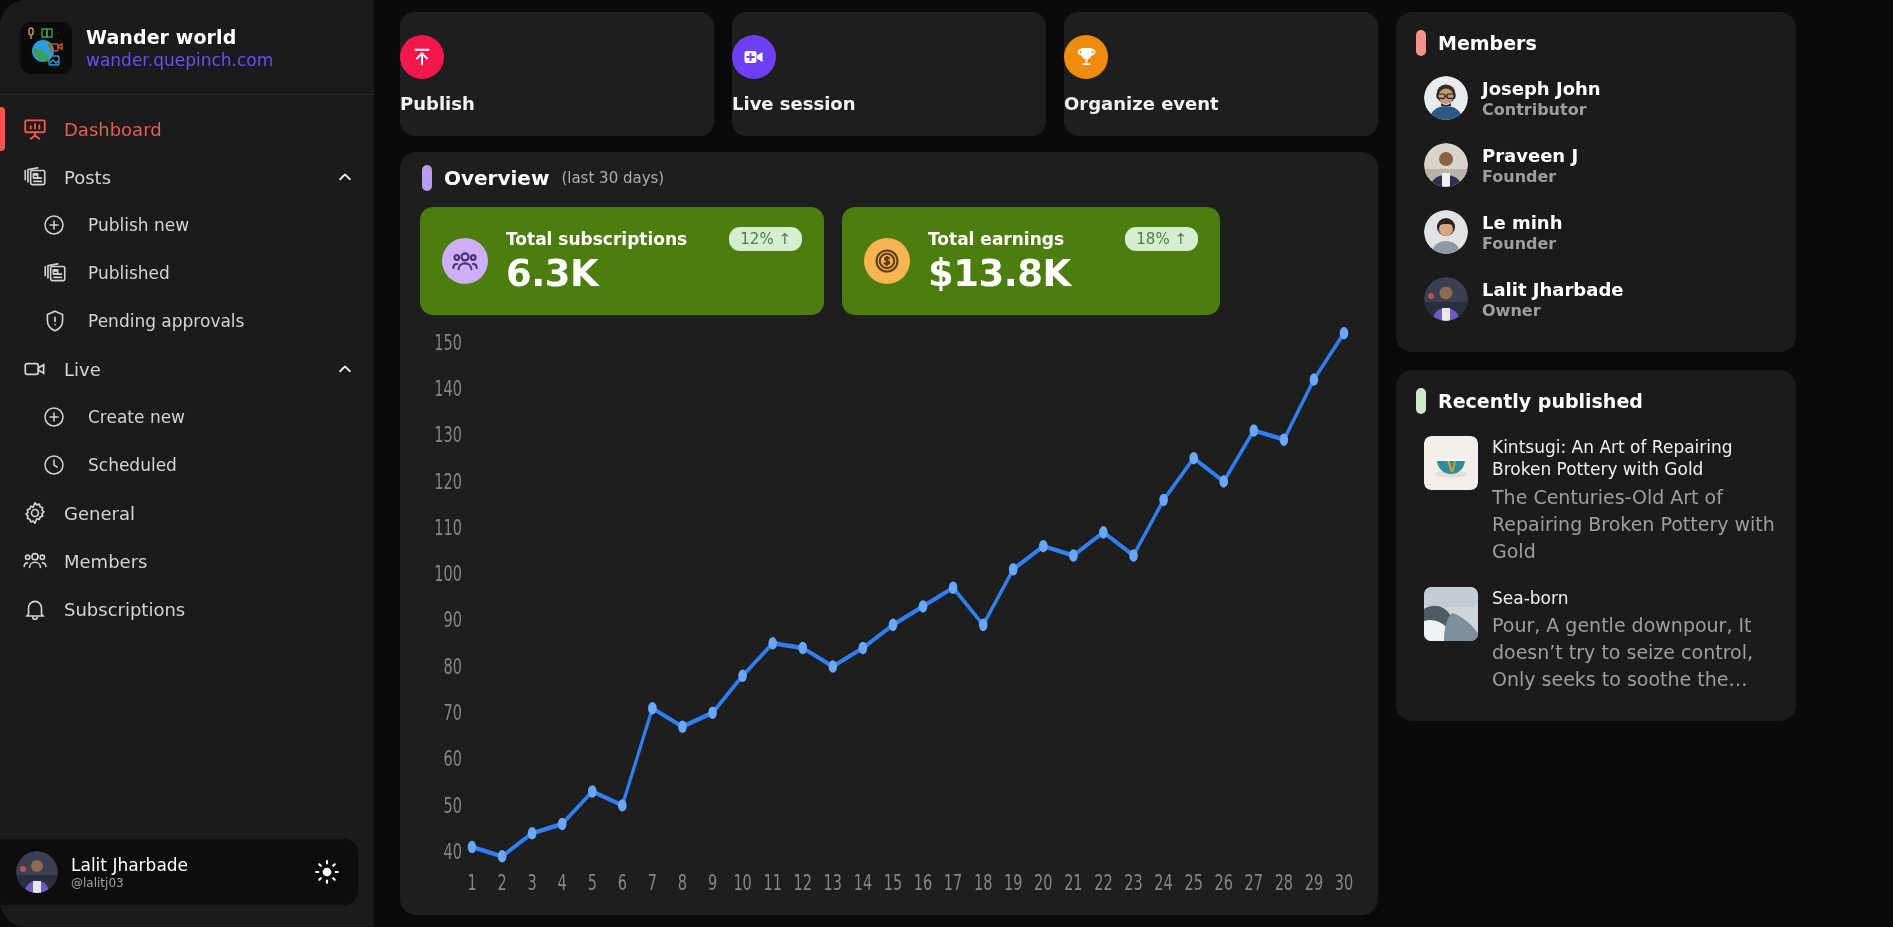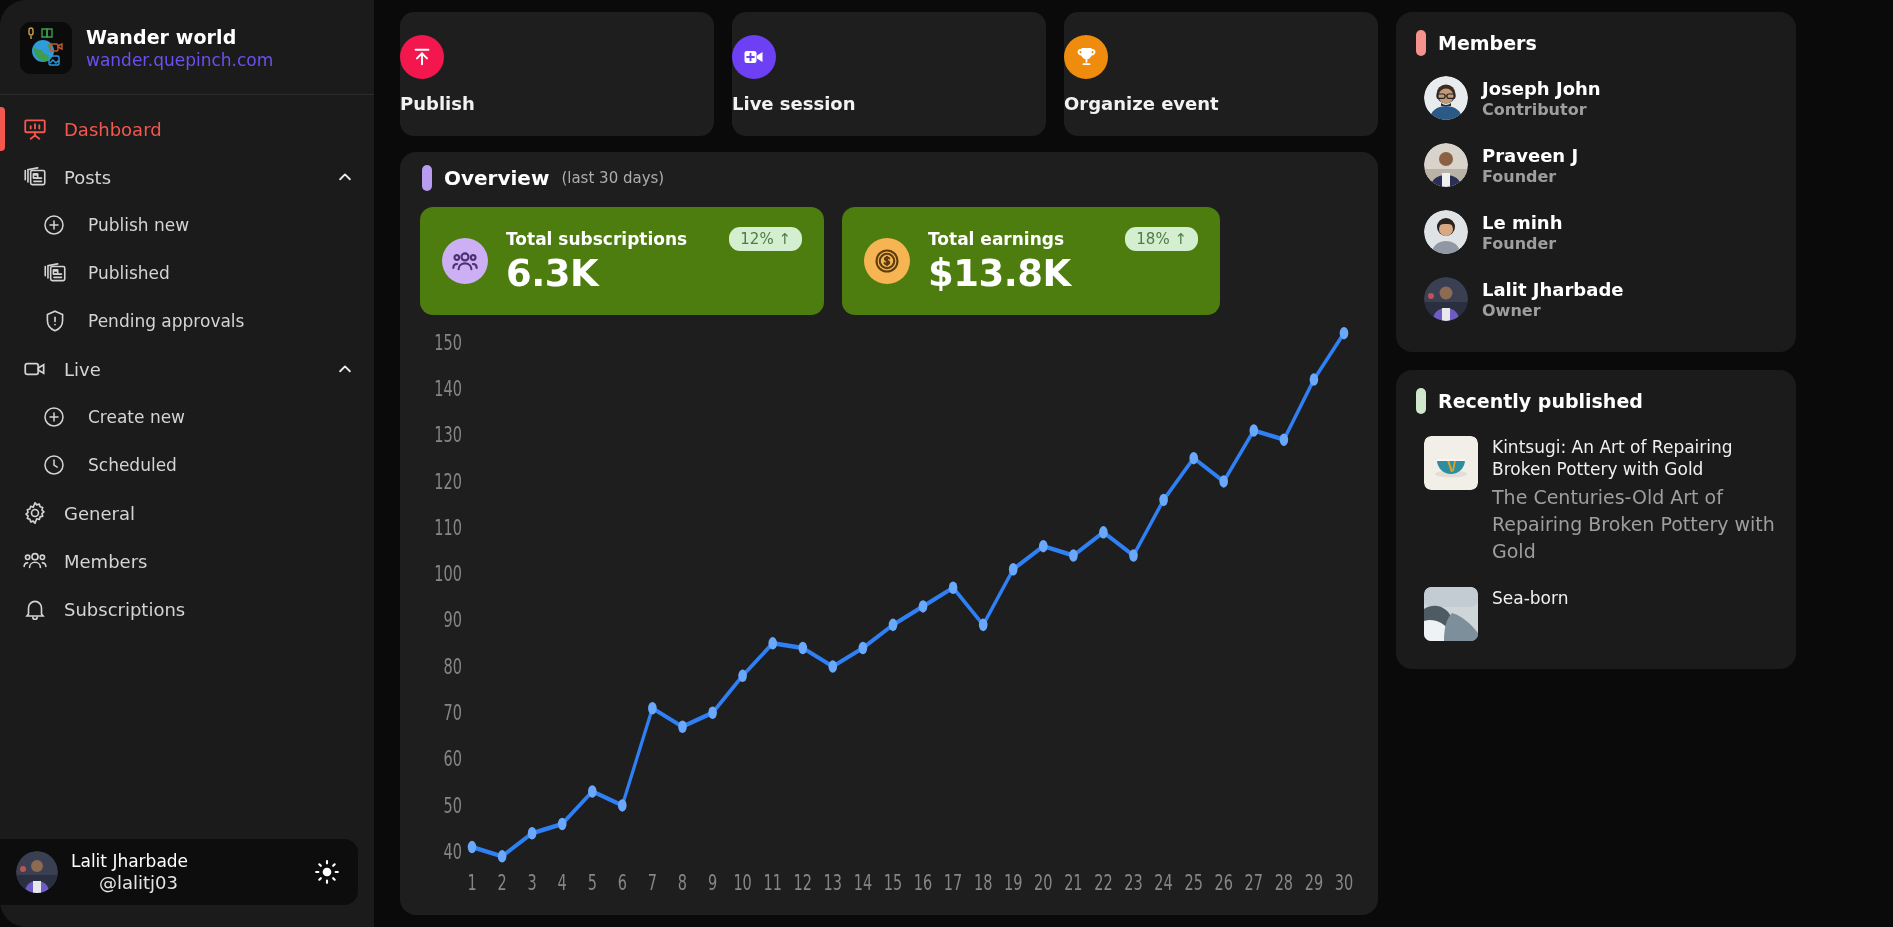--- a/index.html
+++ b/index.html
@@ -67,21 +67,21 @@
     display:flex; align-items:center; gap:13px;
     padding:0 18px 0 16px;
     cursor:pointer;
   }
   .avatar {
     width:42px; height:42px; border-radius:50%;
     flex:0 0 42px; overflow:hidden; position:relative;
   }
   .user-meta { flex:1 1 auto; display:flex; flex-direction:column; gap:1px; }
   .user-name { color:#fff; font-size:17px; }
-  .user-handle { color:#e5e5e5; font-size:18px;margin-left:28px; }
+  .user-handle { color:#a3a3a3; font-size:12px; }
   .sun { width:26px; height:26px; flex:0 0 26px; color:#fff; }
   .sidebar-bottom-pad { height:22px; }
 
   
   .main {
     flex:1 1 auto; display:flex; gap:18px;
     padding:12px 12px 12px 26px;
     height:927px;
   }
   .center { width:978px; flex:0 0 978px; display:flex; flex-direction:column; gap:16px; }
@@ -701,20 +701,21 @@
                 <svg width="54" height="54" viewBox="0 0 54 54">
                   <rect width="54" height="54" rx="7" fill="#cfd6da"></rect>
                   <rect width="54" height="20" rx="7" fill="#c3ccd3"></rect>
                   <path d="M0 22c8-5 16-4 22 1s9 14 6 20H0z" fill="#4e5b63"></path>
                   <path d="M0 34c10-3 20 2 26 10 2 3 2 6 2 10H0z" fill="#eef2f4"></path>
                   <path d="M28 26c10 3 18 10 26 20v8H20c0-12 2-22 8-28z" fill="#7c8f9b"></path>
                 </svg>
               </span>
               <span class="p-txt">
                 <span class="p-name">Sea-born</span>
+                <span class="p-desc">Pour, A gentle downpour, It doesn’t try to seize control, Only seeks to soothe the…</span>
               </span>
             </div>
           </div>
       </section>
 
     </div>
   </div>
 </div>
 
 </body></html>

